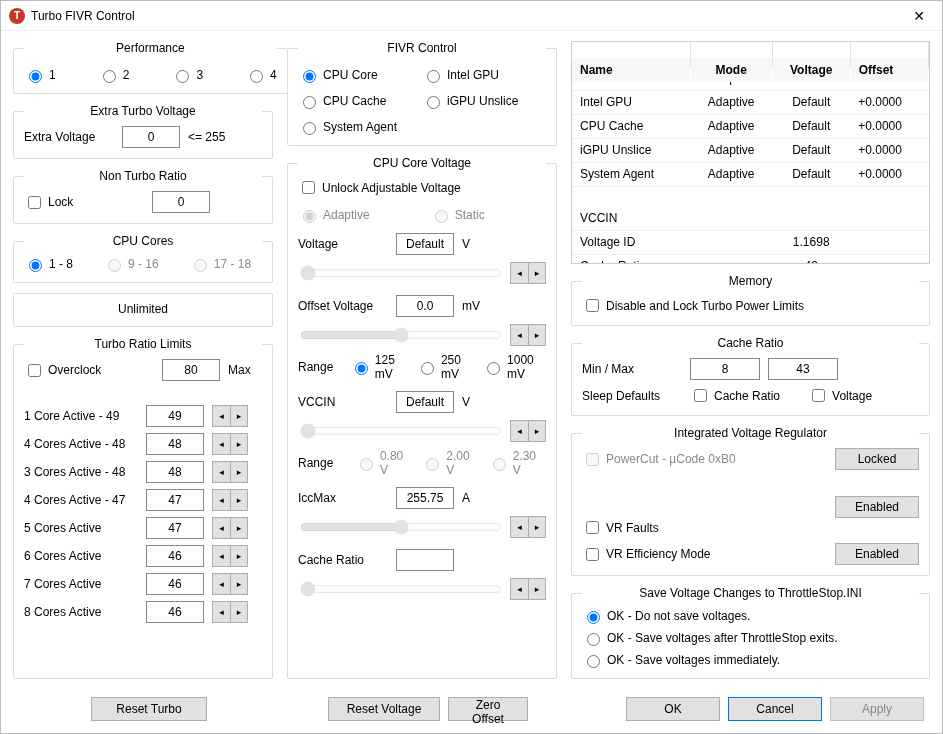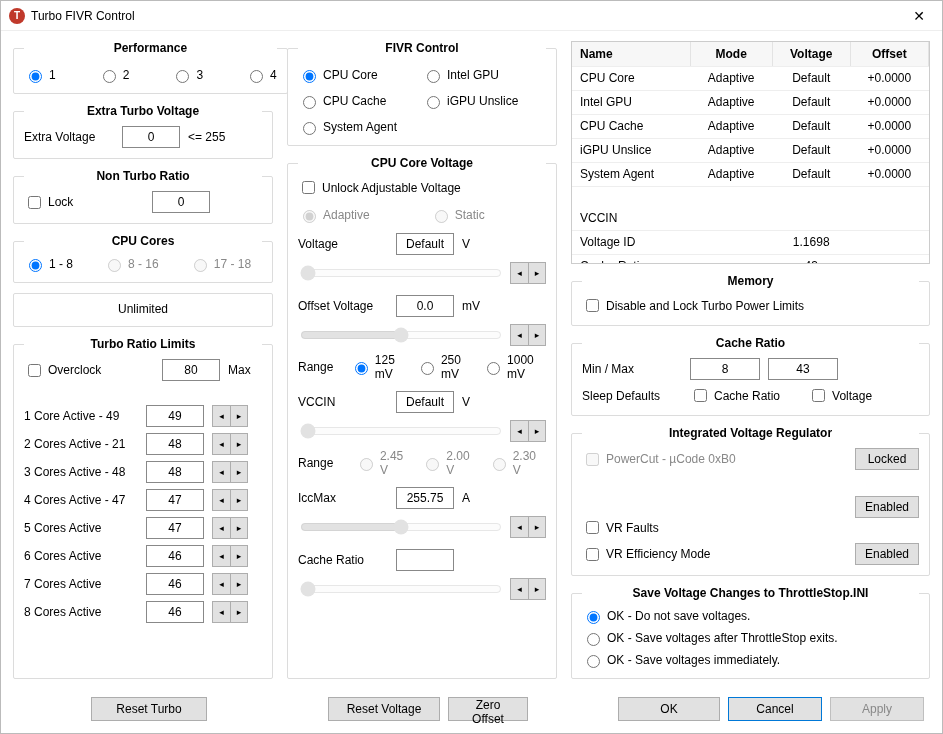--- a/index.html
+++ b/index.html
@@ -10,55 +10,55 @@
   .titlebar .title { flex:1; }
   .titlebar .close { width:46px; height:30px; display:flex; align-items:center; justify-content:center; font-size:14px; }
   .body { flex:1; padding:10px 12px 0 12px; display:flex; gap:14px; overflow:hidden; }
   .col { display:flex; flex-direction:column; }
   .col1 { width:260px; }
   .col2 { width:270px; }
   .col3 { flex:1; }
   fieldset { border:1px solid #dcdcdc; border-radius:2px; margin:0 0 10px 0; padding:8px 10px 10px 10px; position:relative; }
   fieldset > legend { padding:0 4px; text-align:center; width:auto; margin:0 auto; }
   legend.center { text-align:center; display:block; width:100%; }
-  .legend-inner { display:inline-block; background:#fff; padding:0 4px;font-weight:bold; }
+  .legend-inner { display:inline-block; background:#fff; padding:0 4px; }
   .row { display:flex; align-items:center; gap:8px; }
   .radio, .check { display:flex; align-items:center; gap:4px; }
   input[type=text].small { width:58px; height:22px; text-align:center; border:1px solid #888; padding:0; background:#fff; }
   input[type=text].med { width:70px; height:22px; text-align:center; border:1px solid #888; padding:0; background:#fff; }
   .btn { height:24px; border:1px solid #adadad; background:#e1e1e1; padding:0 14px; cursor:pointer; }
   .btn:disabled, .btn.disabled { color:#888; background:#e1e1e1; border-color:#bfbfbf; cursor:default; }
   .btn.default { border:1px solid #0078d7; outline:1px solid #0078d7; outline-offset:-1px; }
   .arrowbtns { display:flex; }
   .arrowbtns button { width:18px; height:22px; border:1px solid #adadad; background:#e1e1e1; padding:0; font-size:9px; line-height:1; }
   .arrowbtns button:first-child { border-right:none; }
   .slider-wrap { display:flex; align-items:center; gap:6px; }
   input[type=range] { flex:1; accent-color:#999; height:20px; }
   input[type=range]:disabled { opacity:.55; }
   .turbo-row { display:flex; align-items:center; gap:8px; margin-bottom:6px; }
   .turbo-row .lbl { width:114px; }
   .disabled-text { color:#888; }
   .tbl-wrap { border:1px solid #ccc; height:260px; overflow:auto; position:relative; }
   table { border-collapse:collapse; width:100%; }
   th, td { text-align:left; padding:4px 8px; border-bottom:1px solid #eee; height:24px; white-space:nowrap; }
-  th { background:#f7f7f7; border-right:1px solid #e3e3e3; position:sticky; top:0; }
-  td.num, th.num { text-align:center; }
+  th { background:#f7f7f7; border-right:1px solid #e3e3e3; position:sticky; top:16px; }
+  td.num, th.num { text-align:left; }
   td.cen, th.cen { text-align:center; }
   .spacer-row td { border-bottom:none; }
   .footer { display:flex; padding:8px 18px 12px 18px; gap:14px; align-items:center; }
   .footer .left { width:260px; display:flex; justify-content:center; }
   .footer .mid { width:270px; display:flex; justify-content:center; gap:8px; }
   .footer .right { flex:1; display:flex; justify-content:flex-end; gap:8px; }
   .radiorow { display:flex; gap:30px; }
   .radiorow.wide { gap:42px; }
   .mb6 { margin-bottom:6px; }
   .mb10 { margin-bottom:10px; }
   .label-col { width:90px; display:inline-block; }
   input[type=radio]:disabled + span, input[type=checkbox]:disabled + span { color:#888; }
-  .rightbtn { width:64px; height:22px; border:1px solid #adadad; background:#e1e1e1; text-align:center; line-height:20px; }
+  .rightbtn { width:84px; height:22px; border:1px solid #adadad; background:#e1e1e1; text-align:center; line-height:20px; }
 </style>
 </head>
 <body>
 
 <div class="window">
   <div class="titlebar">
     <div class="icon">T</div>
     <div class="title">Turbo FIVR Control</div>
     <div class="close">✕</div>
   </div>
@@ -112,21 +112,21 @@
 
       <fieldset>
         <legend class="center"><span class="legend-inner">CPU Cores</span></legend>
         <div class="radiorow">
           <label class="radio">
               <input type="radio" name="cores" checked="" style="">
               <span>1 - 8</span>
             </label>
           <label class="radio">
               <input type="radio" name="cores" disabled="" style="">
-              <span class="disabled-text">8 - 16</span>
+              <span class="disabled-text">9 - 16</span>
             </label>
           <label class="radio">
               <input type="radio" name="cores" disabled="" style="">
               <span class="disabled-text">17 - 18</span>
             </label>
         </div>
       </fieldset>
 
       <fieldset>
         <div style="text-align:center">Unlimited</div>
@@ -147,21 +147,21 @@
         <div id="turbo-rows">
             <div class="turbo-row">
               <span class="lbl">1 Core  Active - 49</span>
     <input type="text" class="small" value="49" style="">
     <div class="arrowbtns">
                 <button>◂</button>
                 <button>▸</button>
               </div>
             </div>
             <div class="turbo-row">
-              <span class="lbl">2 Cores Active - 21</span>
+              <span class="lbl">4 Cores Active - 48</span>
     <input type="text" class="small" value="48" style="">
     <div class="arrowbtns">
                 <button>◂</button>
                 <button>▸</button>
               </div>
             </div>
             <div class="turbo-row">
               <span class="lbl">3 Cores Active - 48</span>
     <input type="text" class="small" value="48" style="">
     <div class="arrowbtns">
@@ -307,21 +307,21 @@
           <input type="range" min="0" max="100" value="0" disabled="" style="">
           <div class="arrowbtns">
             <button>◂</button>
             <button>▸</button>
           </div>
         </div>
         <div class="row mb10">
           <span style="width:50px;">Range</span>
           <label class="radio">
               <input type="radio" name="vrng" disabled="" style="">
-              <span class="disabled-text">2.45 V</span>
+              <span class="disabled-text">0.80 V</span>
             </label>
           <label class="radio">
               <input type="radio" name="vrng" disabled="" style="">
               <span class="disabled-text">2.00 V</span>
             </label>
           <label class="radio">
               <input type="radio" name="vrng" disabled="" style="">
               <span class="disabled-text">2.30 V</span>
             </label>
         </div>
@@ -494,18 +494,18 @@
 
   <div class="footer">
     <div class="left">
       <button class="btn" style="width:116px">Reset Turbo</button>
     </div>
     <div class="mid">
       <button class="btn" style="width:112px">Reset Voltage</button>
       <button class="btn" style="width:80px">Zero Offset</button>
     </div>
     <div class="right">
-      <button class="btn" style="width:102px">OK</button>
+      <button class="btn" style="width:94px">OK</button>
       <button class="btn default" style="width:94px">Cancel</button>
       <button class="btn disabled" disabled="" style="width:94px">Apply</button>
     </div>
   </div>
 </div>
 
 </body></html>

